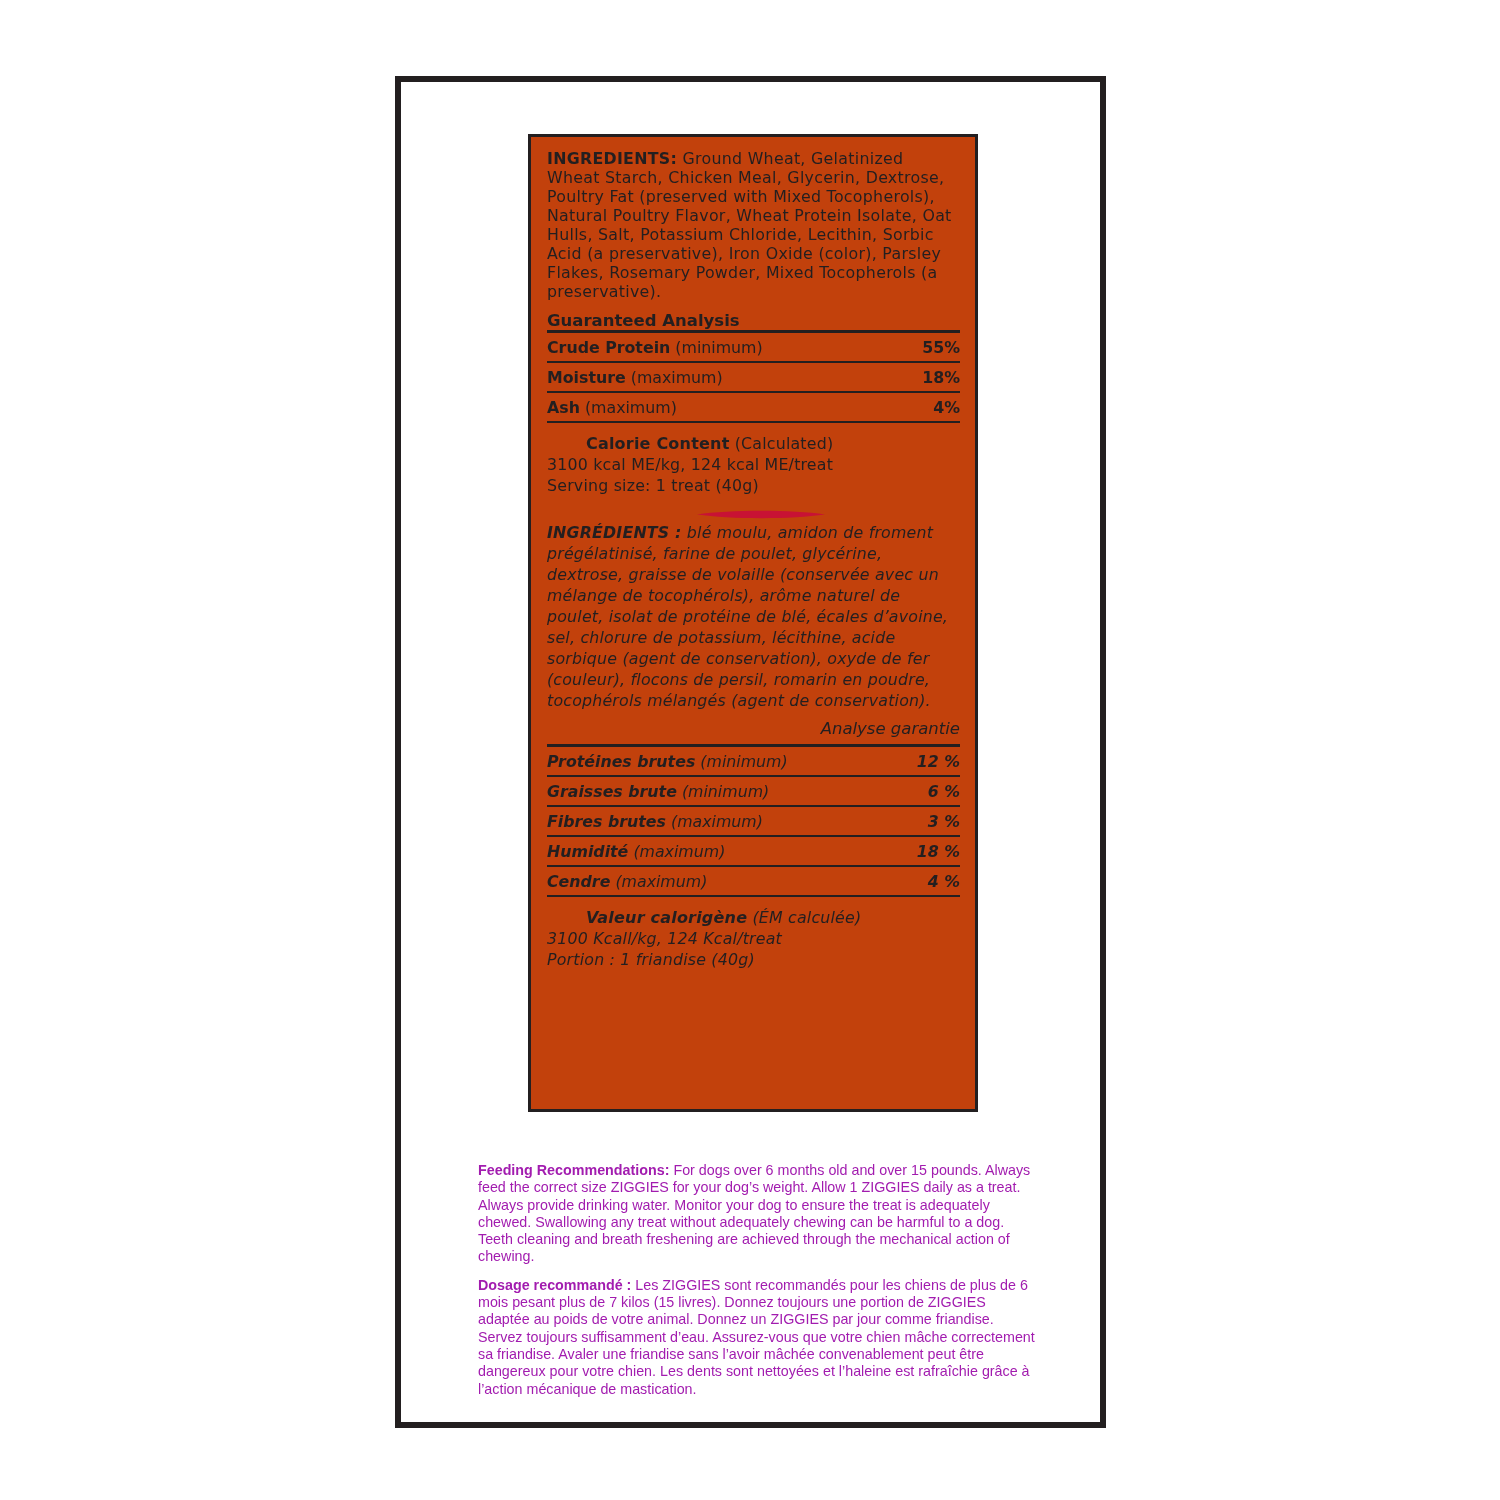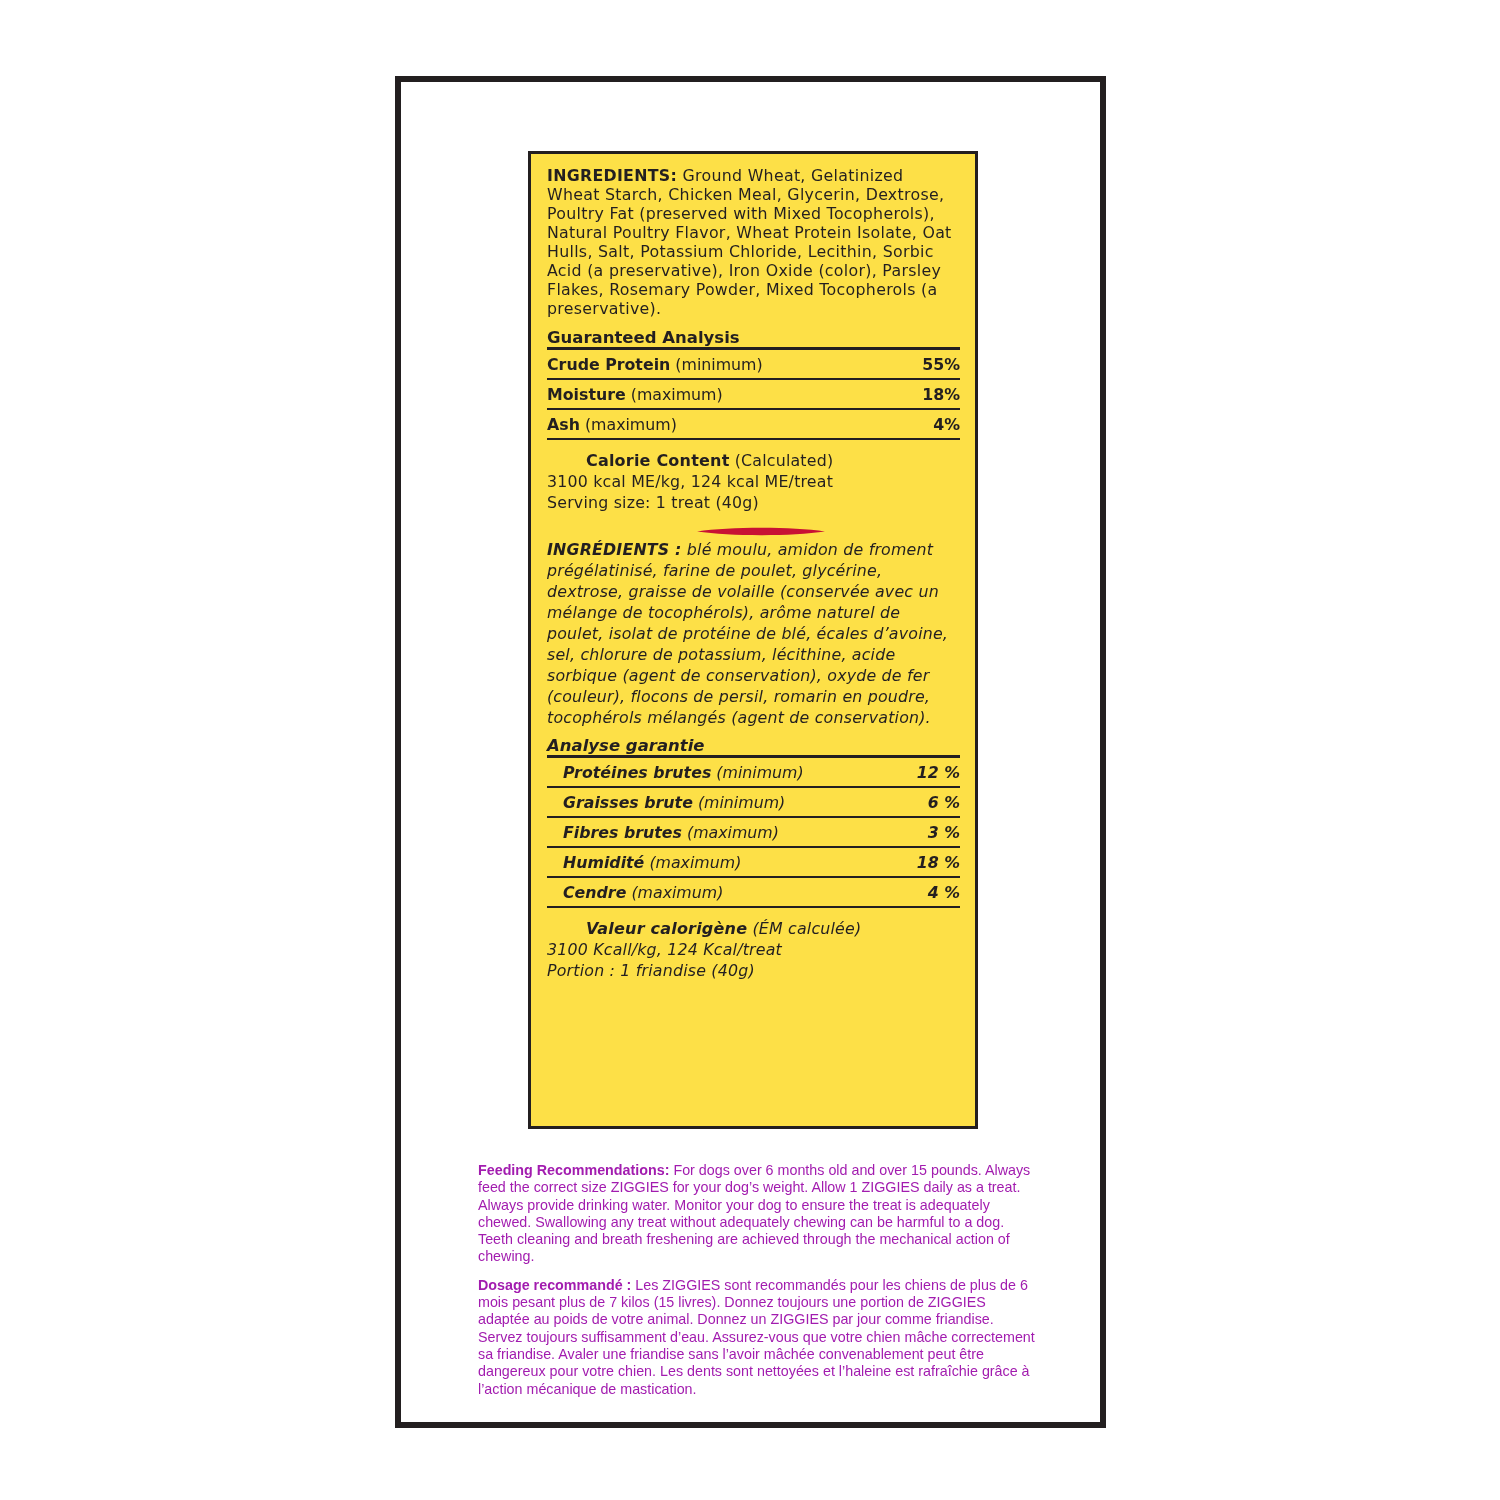--- a/index.html
+++ b/index.html
@@ -12,26 +12,26 @@
 
   .outer-frame {
     position:absolute; left:395px; top:76px;
     width:711px; height:1352px;
     border:6px solid #231f20;
     background:#ffffff;
   }
 
   
   .nbox {
-    position:absolute; left:127px; top:69px;
+    position:absolute; left:127px; top:52px;
     width:450px; height:978px;
     border:3px solid #231f20;
     padding:12px 15px 0 16px;
     overflow:hidden;
-    background:#fde047;
+    background:#c2410c;
   }
 
   .ing-en {
     font-size:15.8px; line-height:19px; letter-spacing:.3px;
   }
   .ing-en b, .ga-title, .trow .tname, .trow .tval, .cal-title { font-weight:bold; }
 
   .ga-title {
     margin-top:10px; font-size:16.5px;
     border-bottom:3px solid #231f20;
@@ -46,29 +46,29 @@
   .cal-title { font-size:16px;margin-left:39px; }
 
   .swoosh-wrap { text-align:center; margin:9px 0 6px 14px; height:11px; }
 
   .fr { font-style:italic; }
   .ing-fr {
     font-size:15.8px; line-height:21px; letter-spacing:.2px; margin-top:4px;
   }
   .ing-fr b { font-weight:bold; }
   .fr-title {
-    margin-top:8px; font-size:16.5px; font-weight:bold;
-    border-bottom:3px solid #231f20;
+    margin-top:8px; font-size:16.5px; font-weight:normal;
+    padding-bottom:6px; border-bottom:3px solid #231f20;text-align:right;
   }
   .frow {
     display:flex; justify-content:space-between; align-items:baseline;
     padding:5px 0 4px; border-bottom:2px solid #231f20;
     font-size:15.8px; line-height:19px;
   }
-  .frow .fname, .frow .fval { font-weight:bold;margin-left:16px; }
+  .frow .fname, .frow .fval { font-weight:bold; }
 
   
   .feeding {
     position:absolute; left:77px; top:1080px; width:558px;
     font-family:"Liberation Sans", sans-serif;
     font-size:14.3px; line-height:17.3px;
     color:#a21caf;
   }
   .feeding p + p { margin-top:11px; }
   .feeding b { font-weight:bold; }

